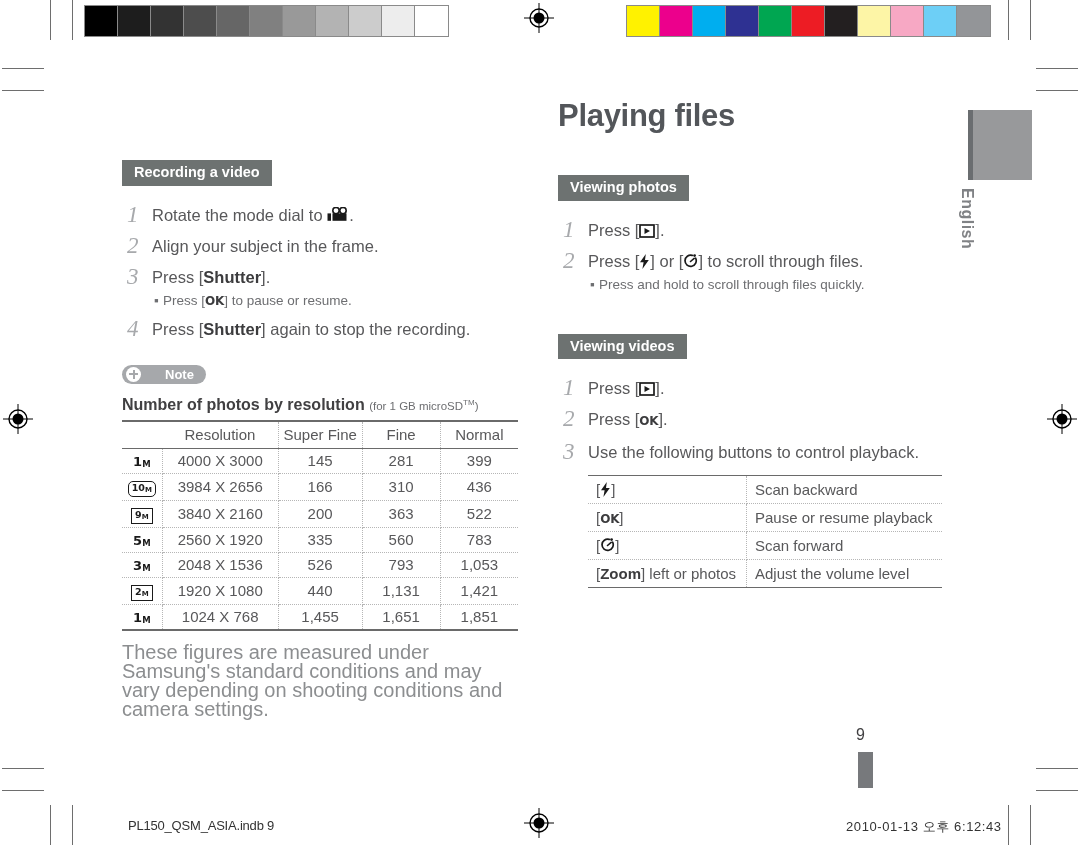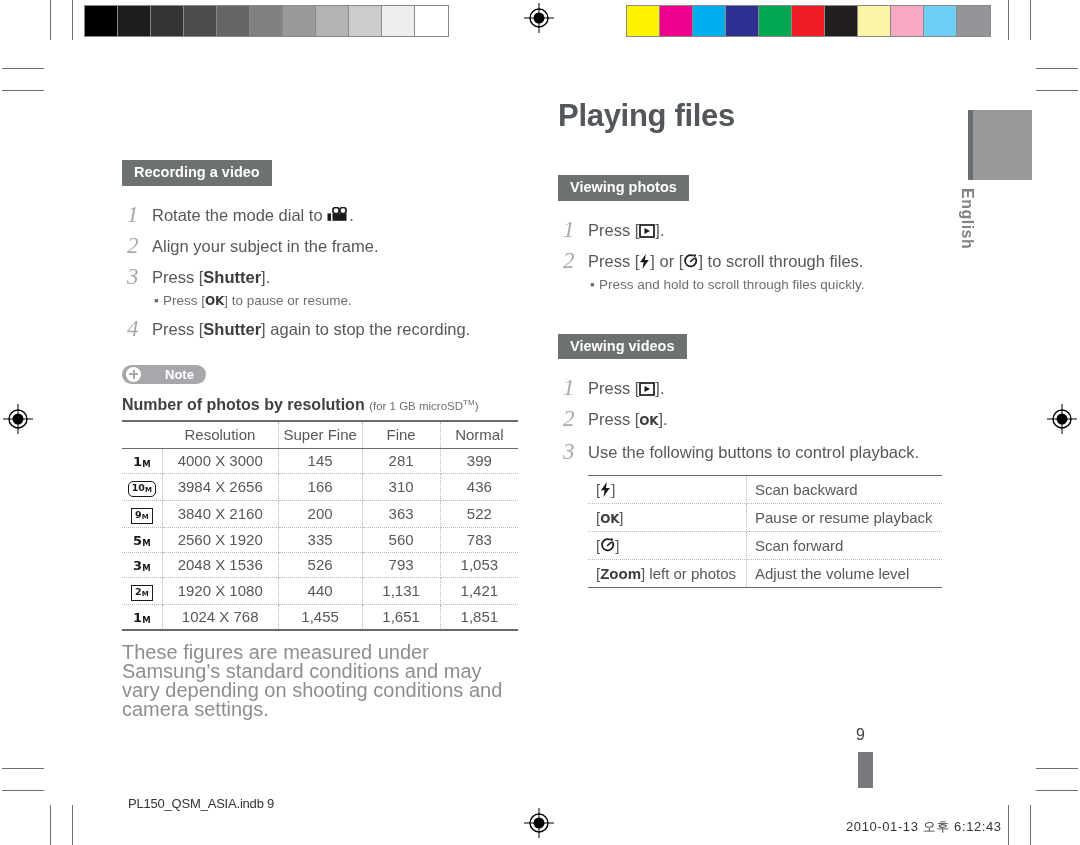--- a/index.html
+++ b/index.html
@@ -328,21 +328,21 @@
     top: 752px;
     width: 15px;
     height: 36px;
     background: #77797c;
   }
 
   
   .footer-left {
     position: absolute;
     left: 128px;
-    top: 796px;
+    top: 818px;
     font-size: 13px;
     color: #333333;
     letter-spacing: -0.2px;
     font-family: "Liberation Sans", sans-serif;
   }
   .footer-right {
     position: absolute;
     left: 846px;
     top: 818px;
     font-size: 13px;

